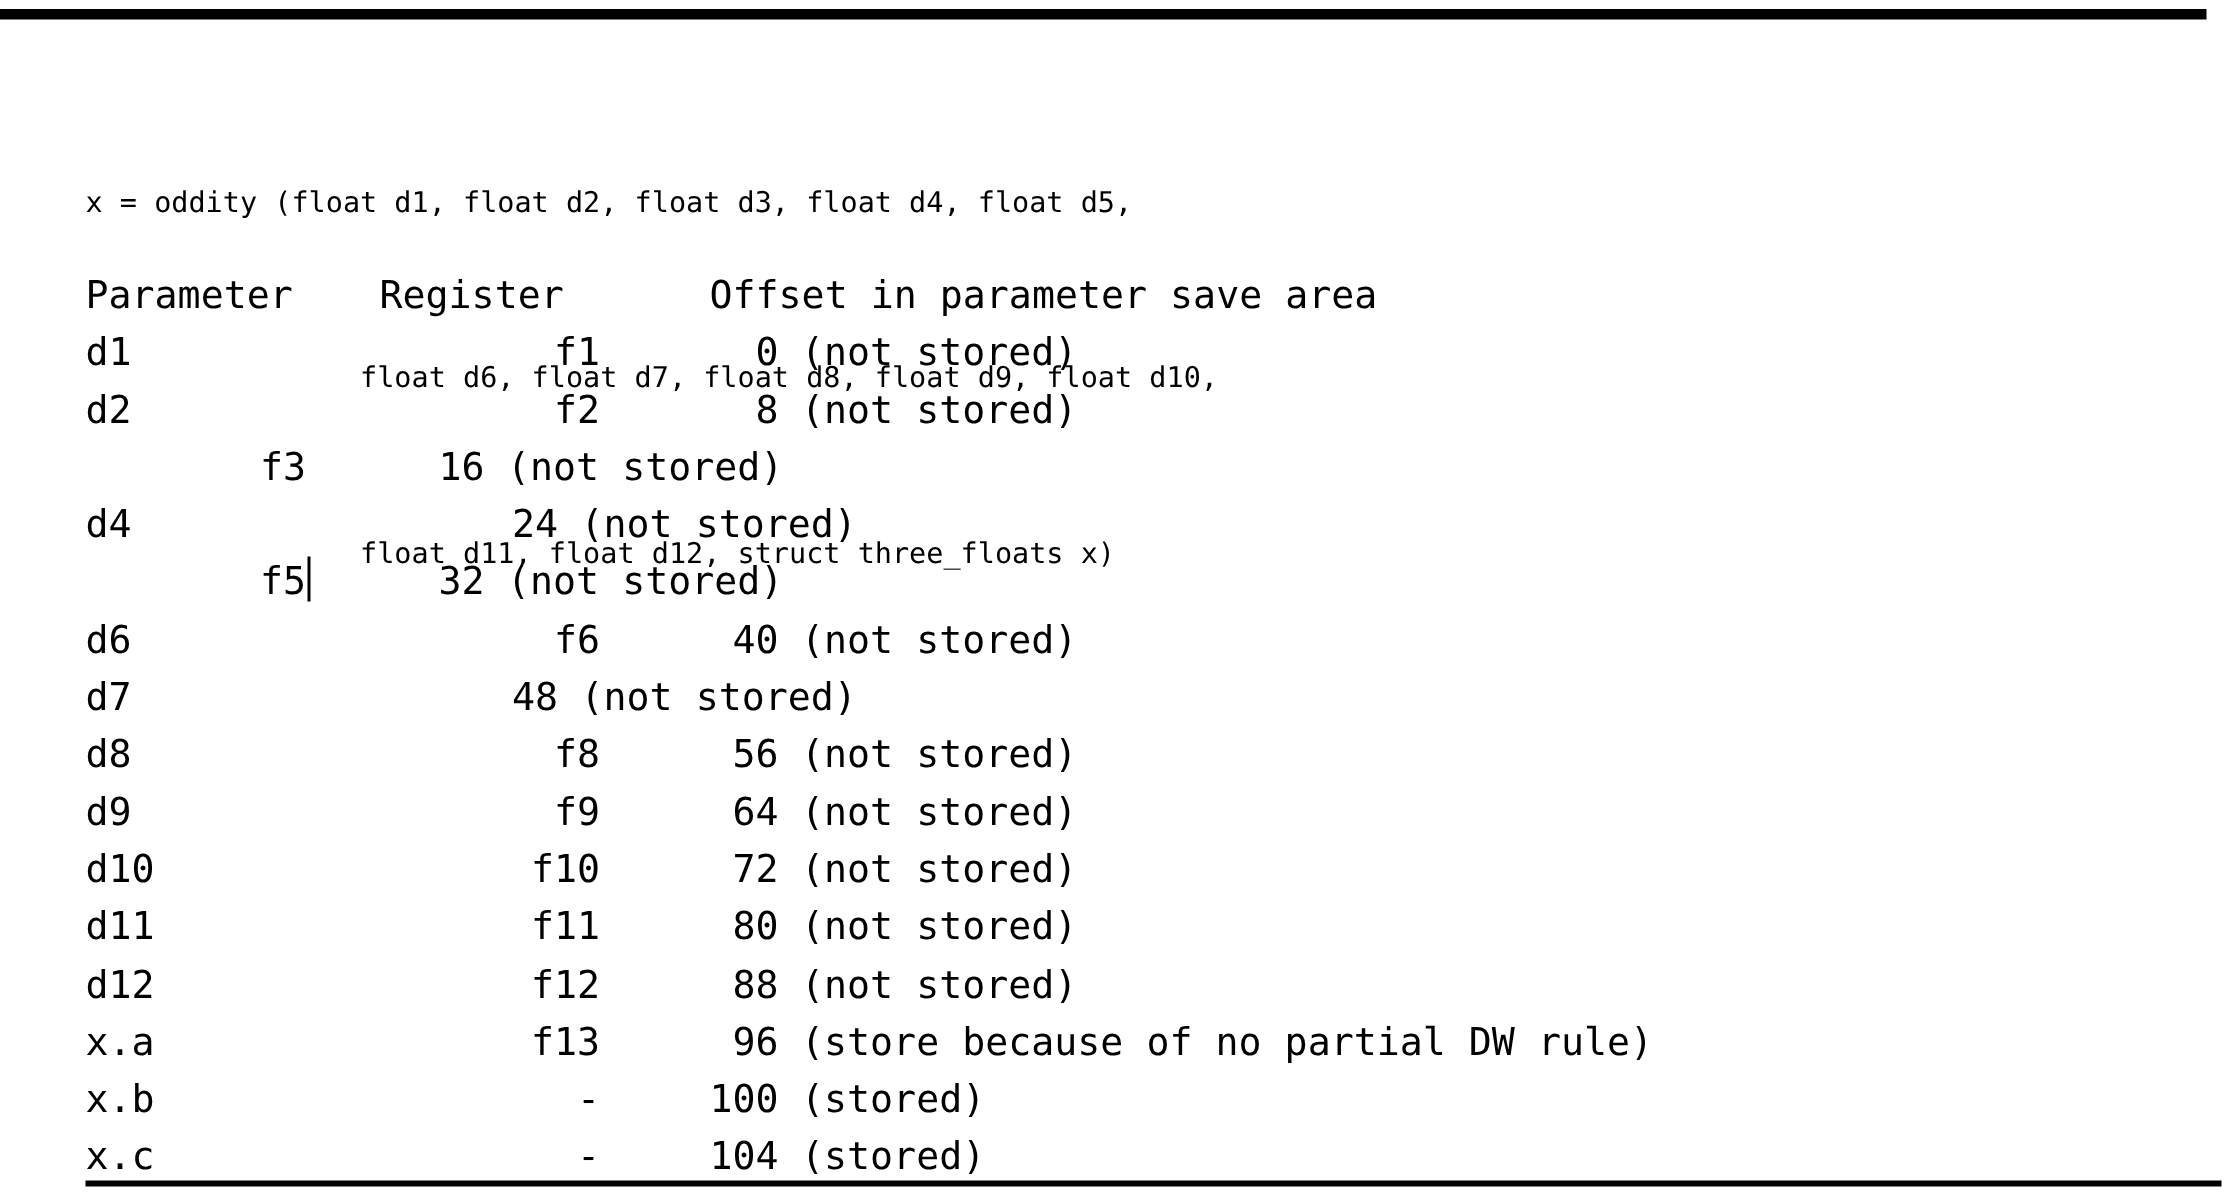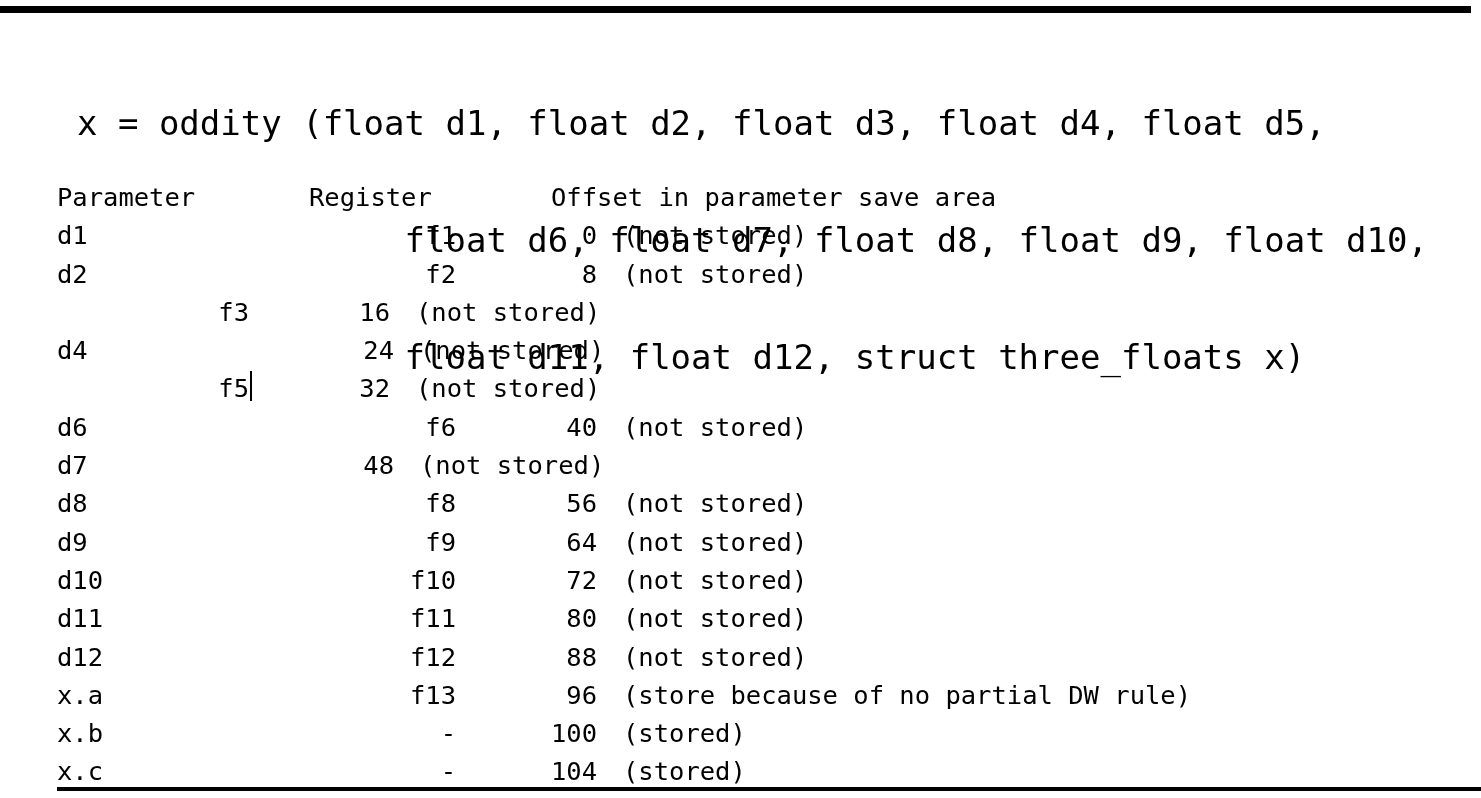--- a/index.html
+++ b/index.html
@@ -36,61 +36,58 @@
     top: 787px;
     width: 1424px;
     height: 4px;
     background: #000000;
   }
 
   
   .signature {
     position: absolute;
     left: 57px;
-    top: 26px;
-    font-size: 34px;
+    top: 38px;
+    font-size: 19px;
     line-height: 39px;
     letter-spacing: 0px;
     white-space: pre;
-    margin-left: 20px;
   }
   .sig-line {
     white-space: pre;
     display: block;
     height: 39px;
   }
 
   
   .table-block {
     position: absolute;
     left: 57px;
     top: 178px;
     font-size: 25.5px;
     line-height: 38.3px;
   }
   .trow {
     display: flex;
     align-items: flex-end;
     height: 38.3px;
     white-space: pre;
-    gap: 11px;
   }
   .col-param {
     width: 196px;
     flex: 0 0 196px;
     text-align: left;
     white-space: pre;
   }
   .col-reg {
     width: 147px;
     flex: 0 0 147px;
     text-align: right;
     white-space: pre;
     position: relative;
-    margin-left: 45px;
   }
   .col-gap {
     width: 73px;
     flex: 0 0 73px;
   }
   .col-off {
     width: 46px;
     flex: 0 0 46px;
     text-align: right;
     white-space: pre;

